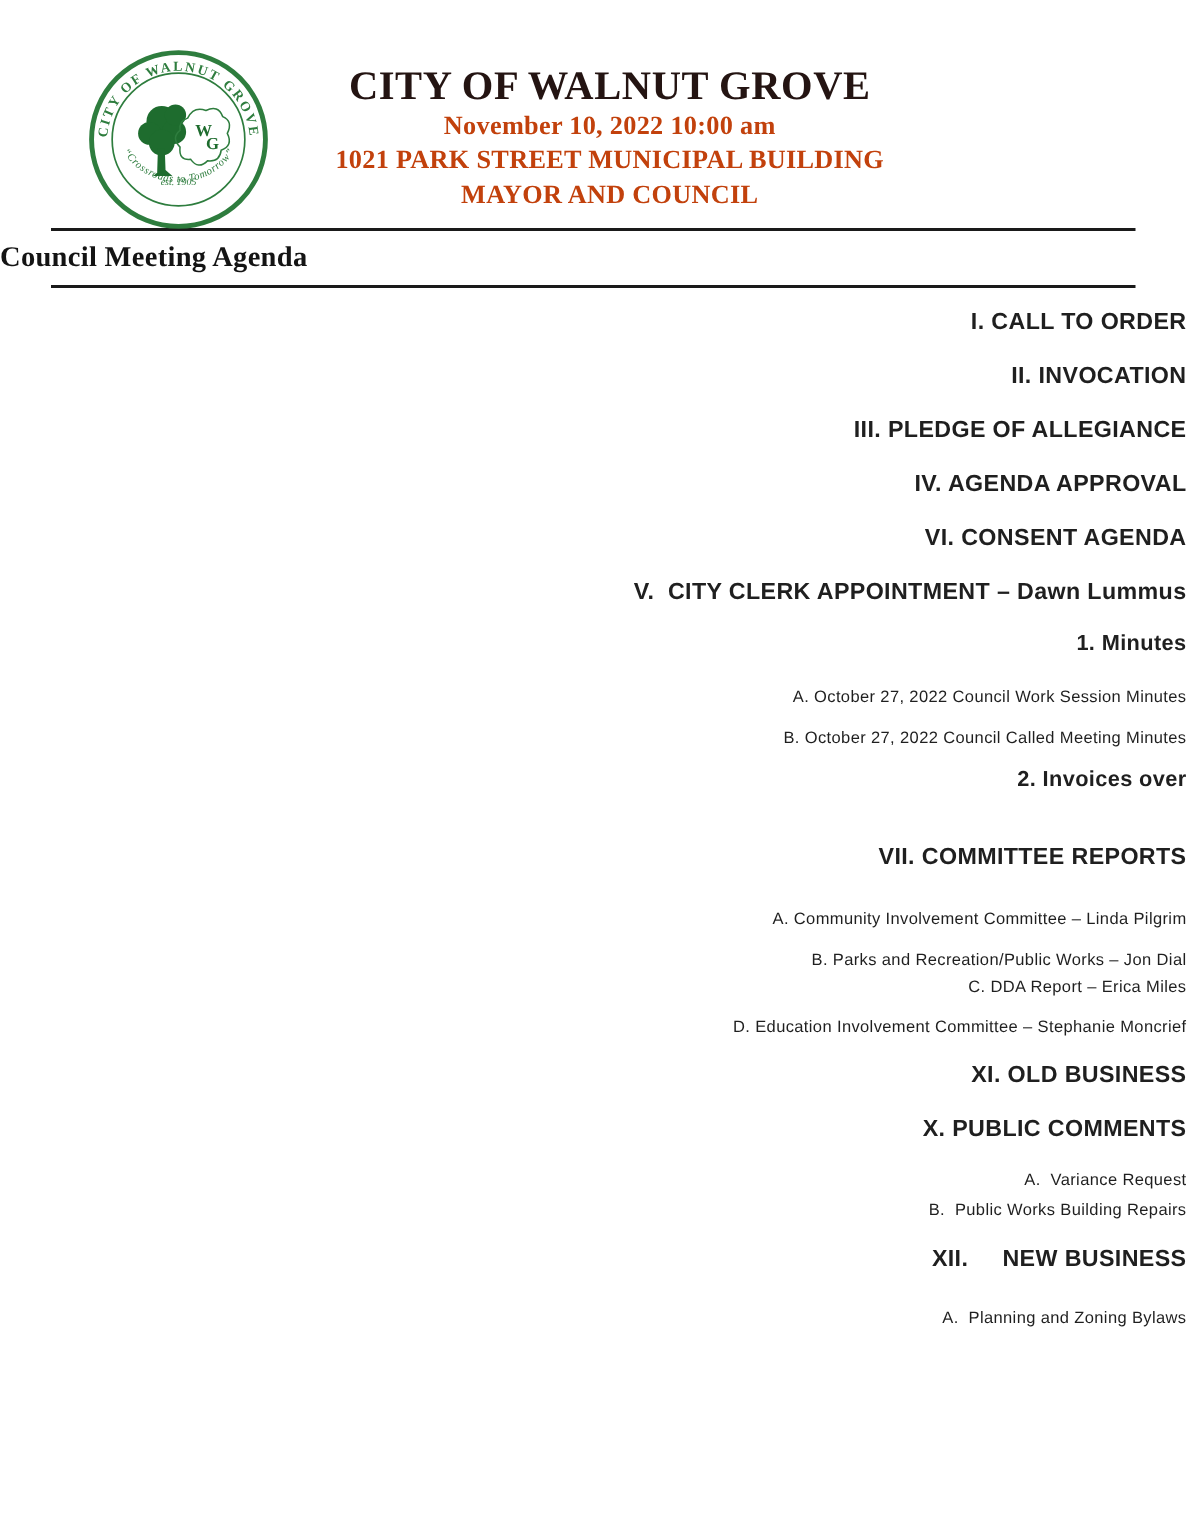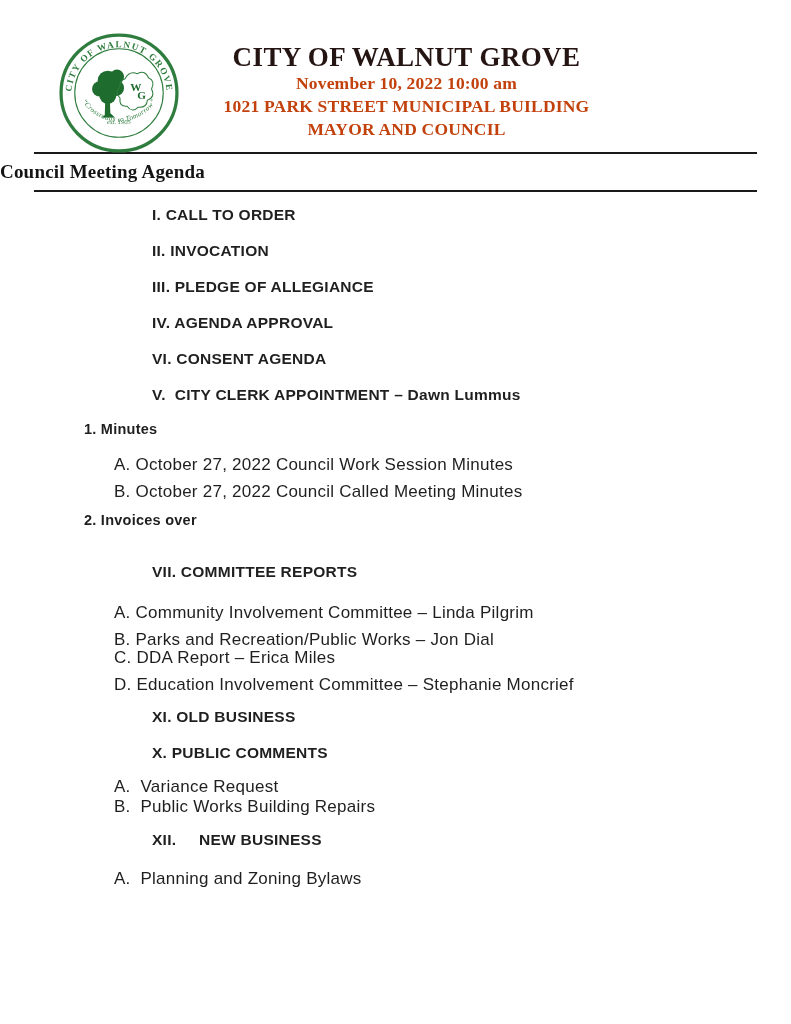--- a/index.html
+++ b/index.html
@@ -50,24 +50,25 @@
     color:#141414;
     letter-spacing:.2px;
   }
   .rule-2{margin-top:9px;}
   
   .agenda{padding-top:13px;}
   .it{
     white-space:pre-wrap;
     letter-spacing:.25px;
     color:var(--text,#1f1f1f);
+    text-align:right;
   }
   .l1{padding-left:152px;font-weight:700;font-size:15.5px;line-height:20px;}
   .l2{padding-left:84px;font-weight:700;font-size:14.5px;line-height:20px;}
-  .l3{padding-left:114px;font-weight:400;font-size:17px;line-height:18px;}
+  .l3{padding-left:114px;font-weight:400;font-size:11px;line-height:18px;}
   .m2{margin-top:2px}.m8{margin-top:0}.m9{margin-top:9px}
   .m13{margin-top:13px}.m14{margin-top:14px}.m15{margin-top:15px}
   .m16{margin-top:16px}.m17{margin-top:17px}.m19{margin-top:19px}
   .m20{margin-top:20px}.m22{margin-top:22px}.m32{margin-top:32px}
 </style>
 </head>
 <body>
 
 <div class="page">
 

